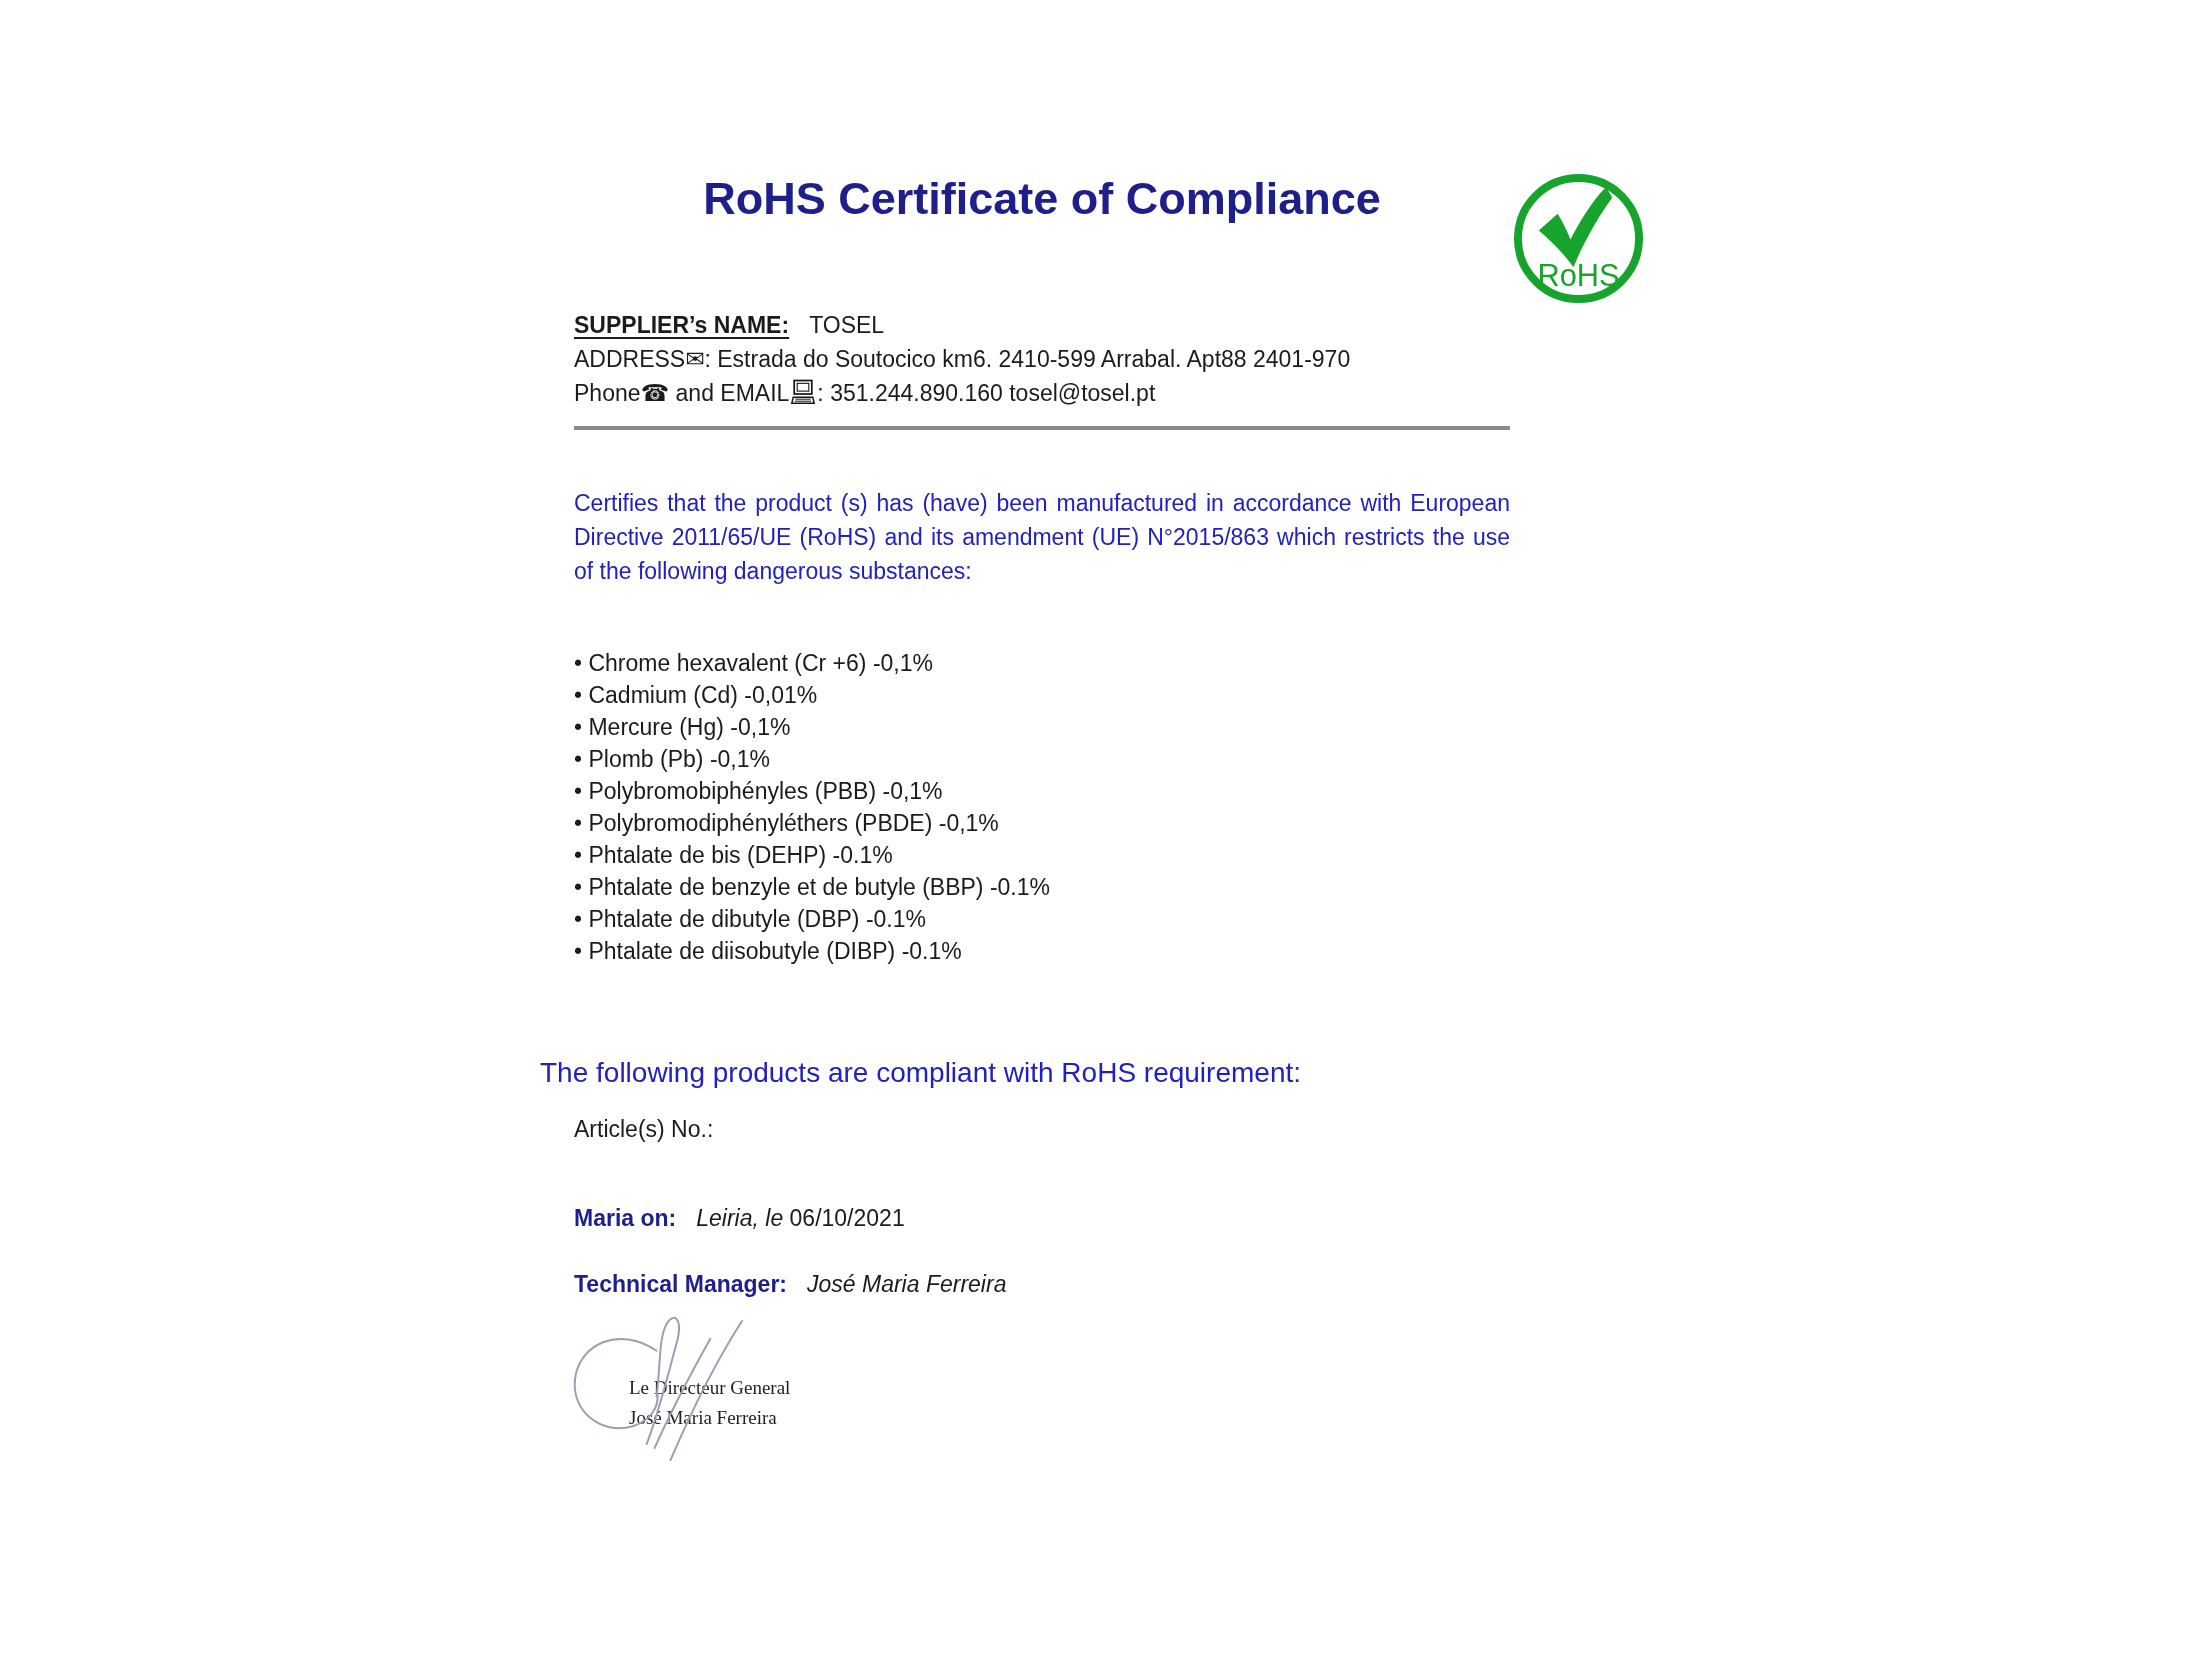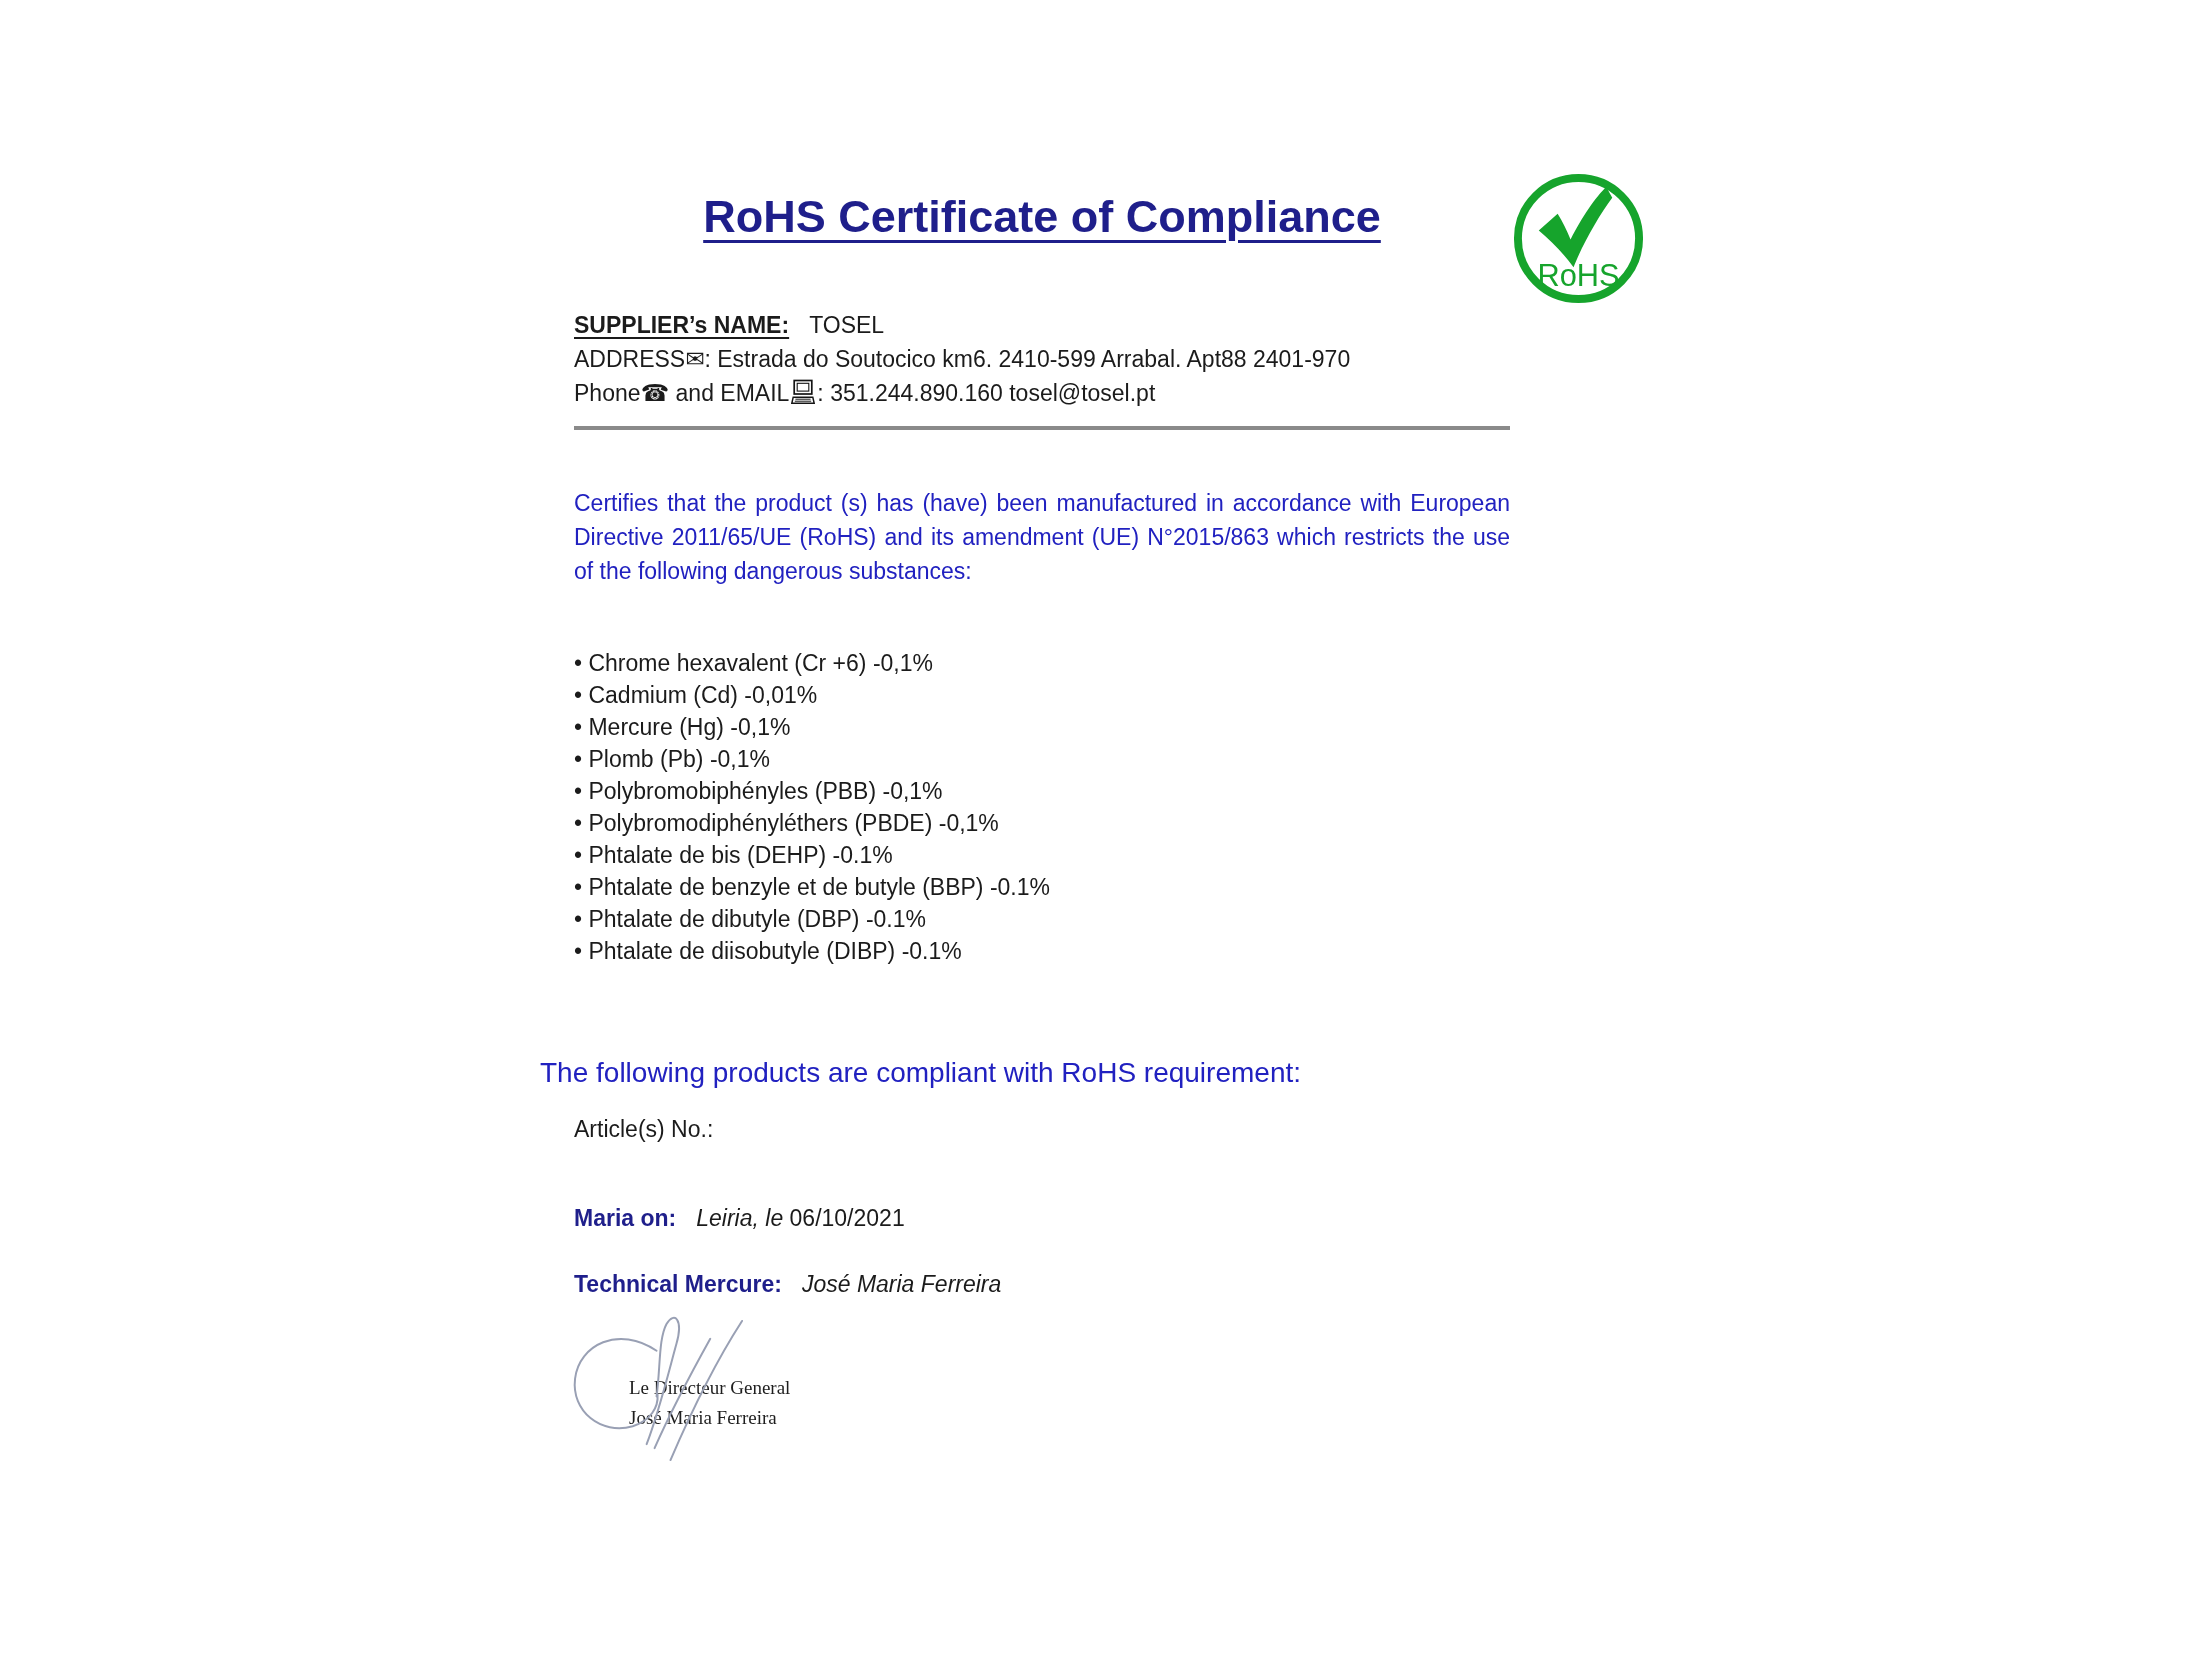--- a/index.html
+++ b/index.html
@@ -2,23 +2,23 @@
 <html style="--navy: #1f1f8b; --blue: #2121c0; --green: #16a42c; --rule: #8a8a8a; --signature: #99a0b4;"><head>
 <meta charset="utf-8">
 <style>
   html,body{margin:0;padding:0;background:#ffffff;}
   .page{
     position:relative;width:2207px;height:1655px;background:#ffffff;
     font-family:"Liberation Sans",sans-serif;color:#1b1b1b;overflow:hidden;
   }
   .abs{position:absolute;}
   .title{
-    left:574px;top:191px;width:936px;text-align:center;
+    left:574px;top:173px;width:936px;text-align:center;
     font-size:45px;font-weight:700;color:var(--navy,#1f1f8b);
-    text-decoration:underline;text-decoration-thickness:3px;text-underline-offset:8px;
+    text-decoration-thickness:3px;text-underline-offset:8px;
   }
   .logo{left:1508px;top:170px;color:var(--green,#16a42c);}
   .supplier{left:574px;top:308px;font-size:23px;line-height:34px;}
   .b{font-weight:700;}
   .u{text-decoration:underline;text-decoration-thickness:2px;text-underline-offset:4px;}
   .lblgap{margin-right:20px;}
   .glyph{font-family:"DejaVu Sans","Liberation Sans",sans-serif;}
   .comp-icon{vertical-align:-4px;margin:0 2px;}
   .rule{left:574px;top:426px;width:936px;height:4px;background:var(--rule,#8a8a8a);}
   .para{
@@ -90,21 +90,21 @@
 
   <div class="abs blueline">The following products are compliant with RoHS requirement:</div>
 
   <div class="abs article">Article(s) No.:</div>
 
   <div class="abs madeon">
     <span class="navylbl lblgap">Maria on:</span><span class="it">Leiria, le</span> <span>06/10/2021</span>
   </div>
 
   <div class="abs manager">
-    <span class="navylbl lblgap">Technical Mercure:</span><span class="it">José Maria Ferreira</span>
+    <span class="navylbl lblgap">Technical Manager:</span><span class="it">José Maria Ferreira</span>
   </div>
 
   <div class="abs sig-text">
     <div>Le Directeur General</div>
     <div>José Maria Ferreira</div>
   </div>
   <svg class="abs sig-svg" width="214" height="164" viewBox="0 0 215 165">
     <g fill="none" stroke="var(--signature,#99a0b4)" stroke-width="2" stroke-linecap="round">
       <path d="M96 42 C 58 16, 18 36, 14 70 C 10 103, 40 127, 72 118 C 90 112, 98 99, 97 86"></path>
       <path d="M96 88 C 100 58, 98 30, 106 15 C 114 2, 123 10, 116 35 C 109 60, 99 102, 86 136"></path>

